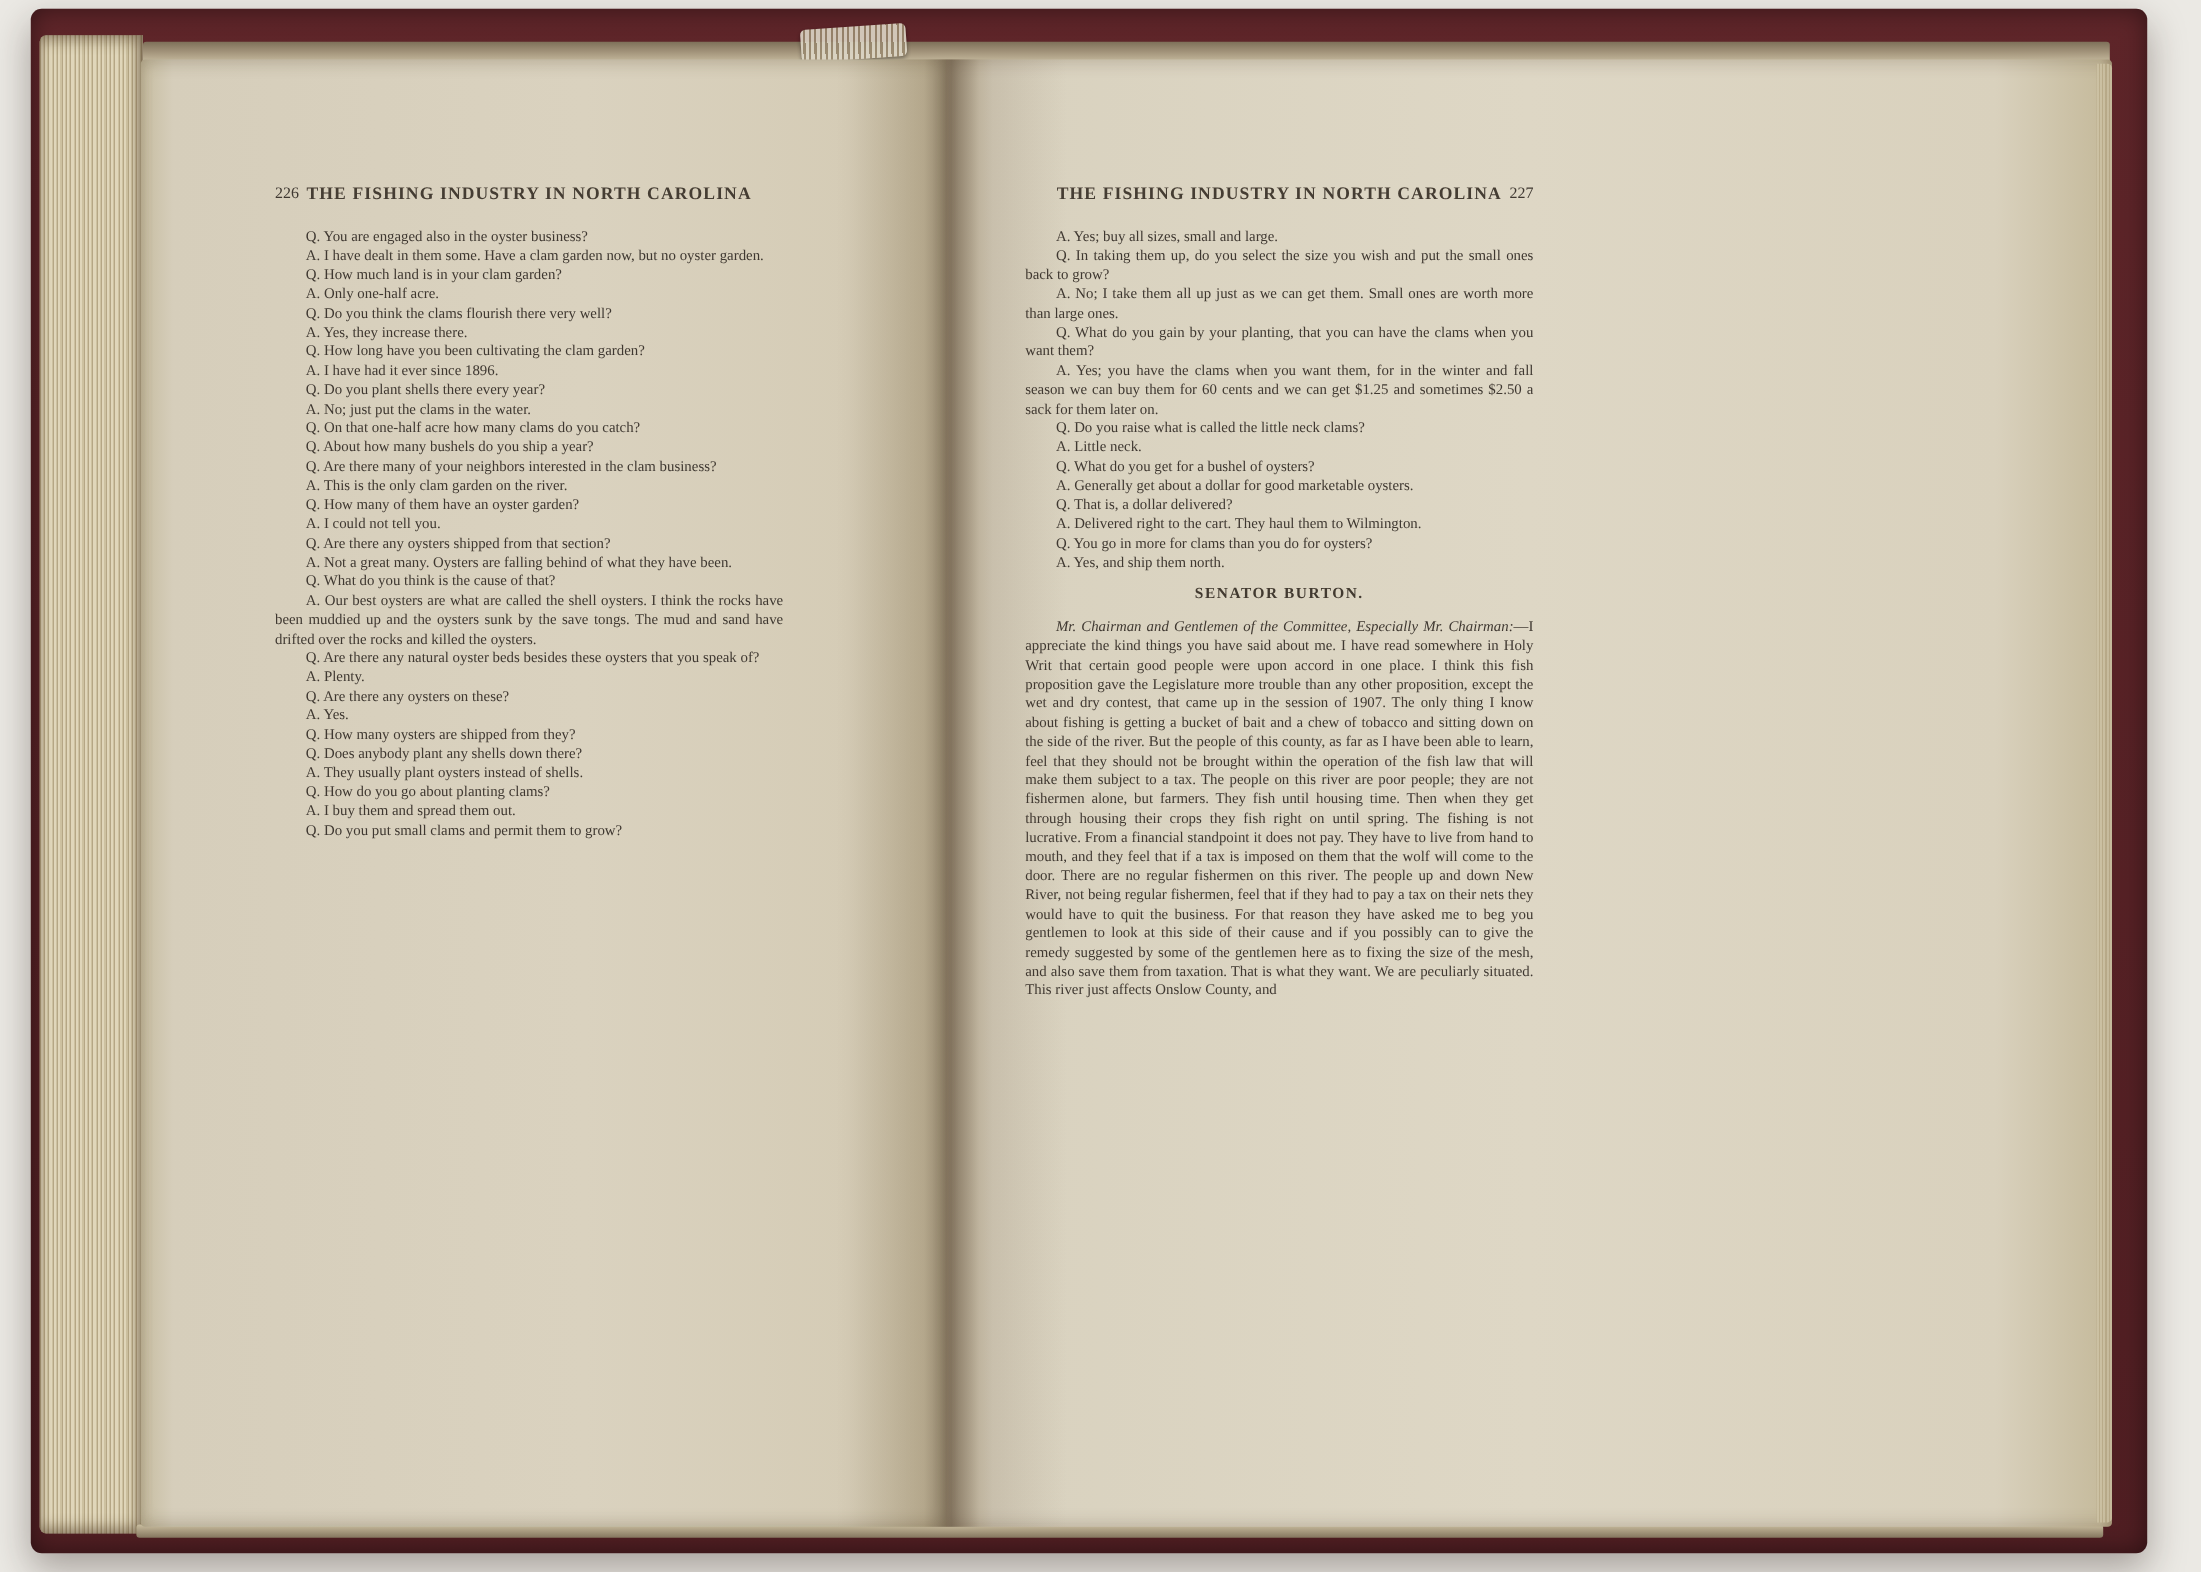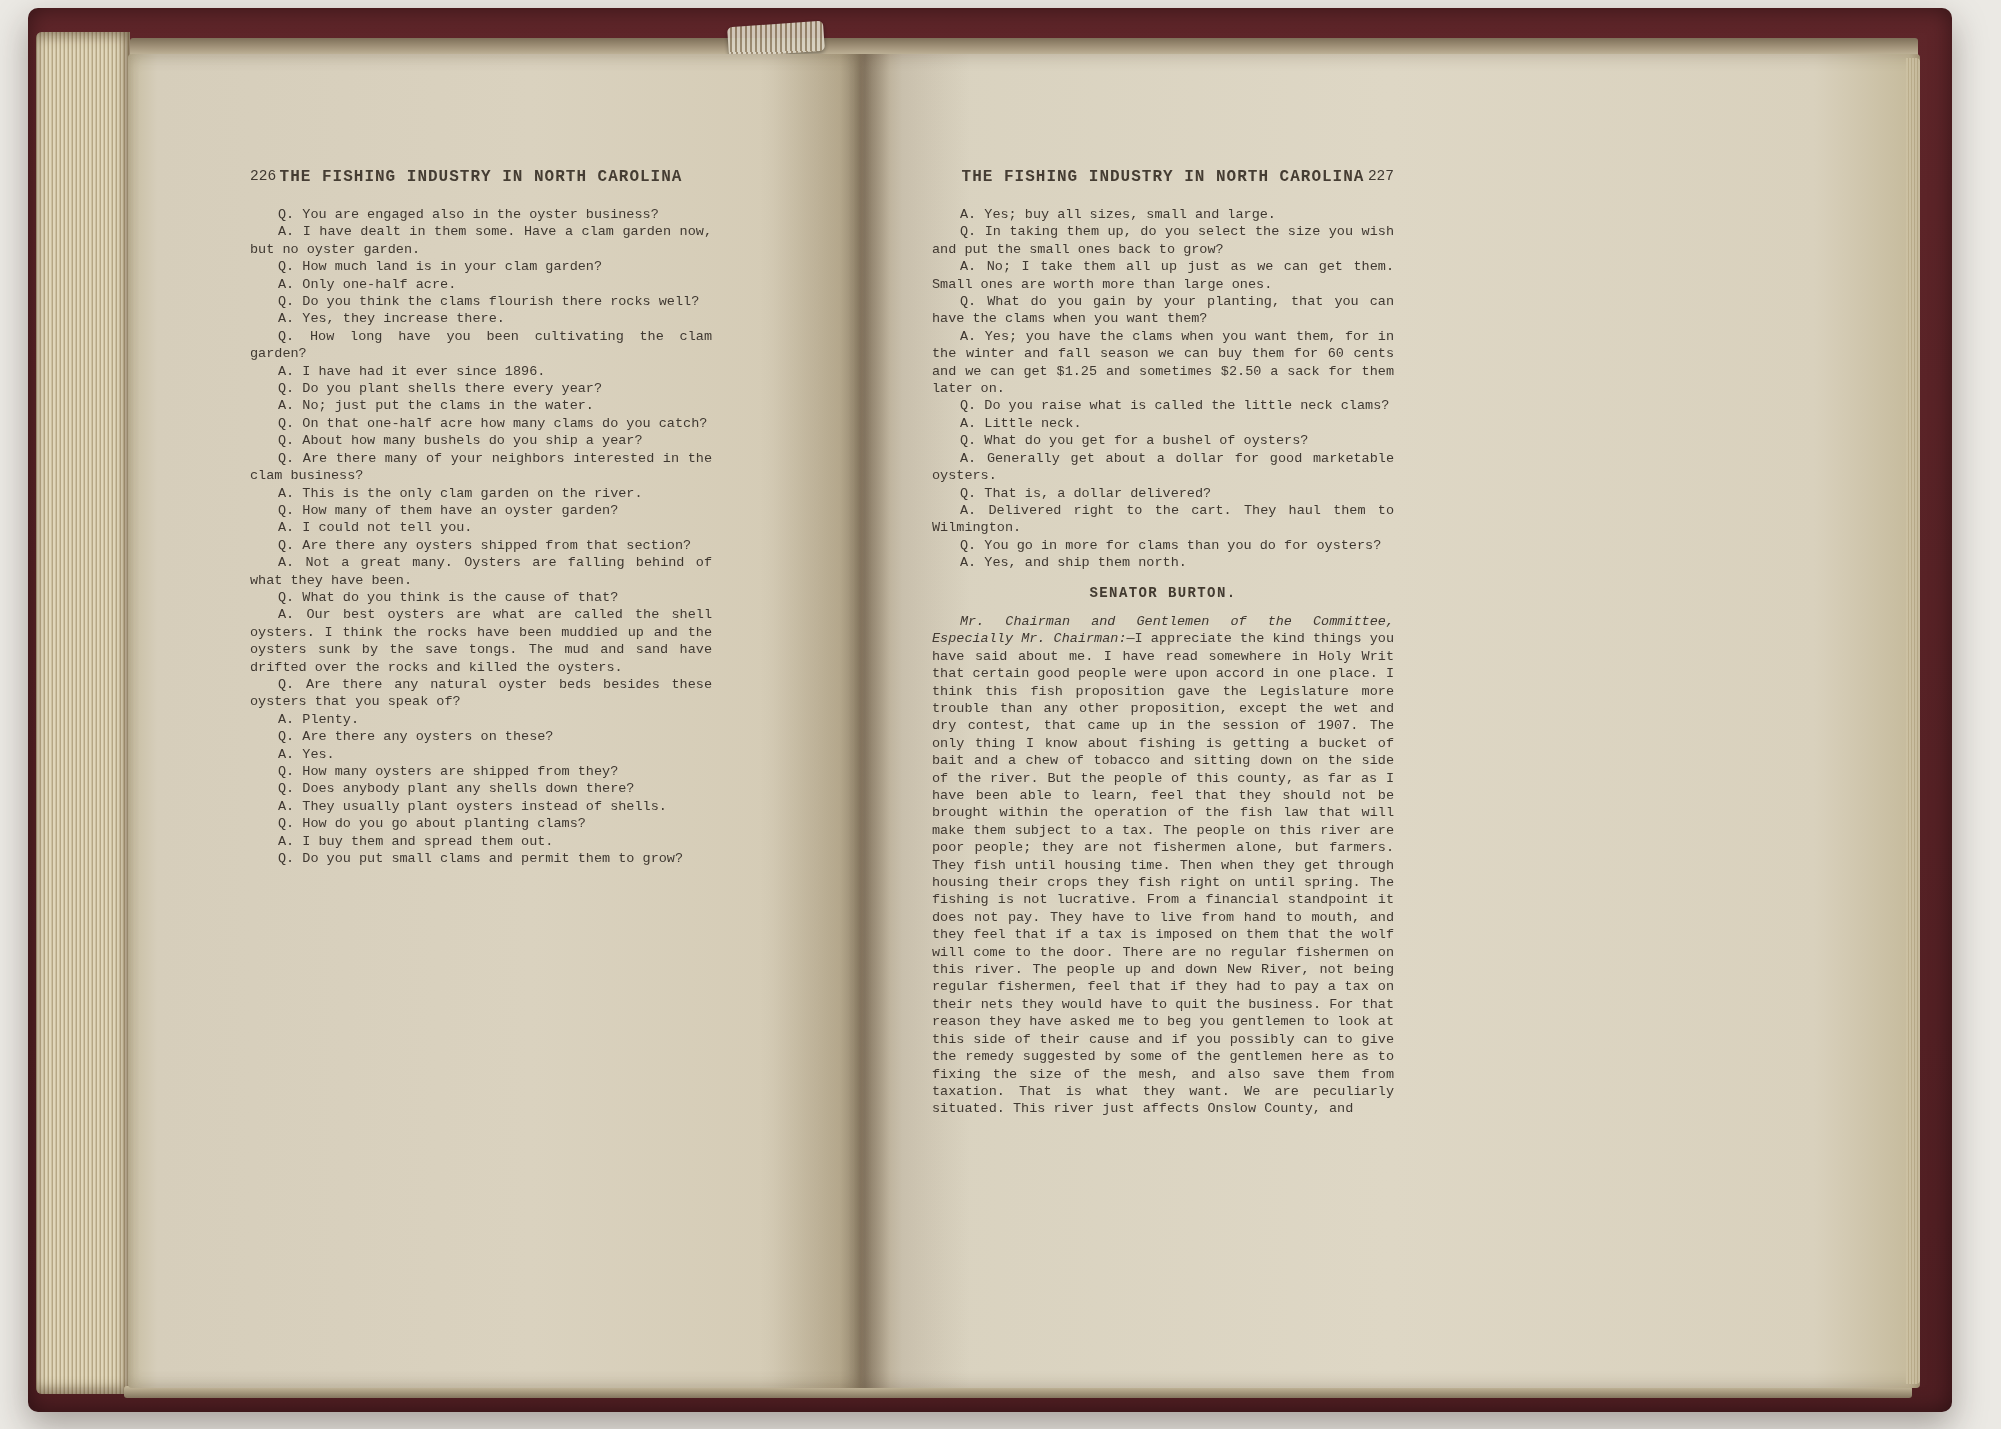--- a/index.html
+++ b/index.html
@@ -47,21 +47,21 @@
   .stitching {
     position:absolute; left:700px; top:16px; width:96px; height:30px;
     background: repeating-linear-gradient(93deg, #ded8c8 0 3px, #9a8a70 3px 5px);
     border-radius:5px; transform: rotate(-4deg);
     box-shadow: 0 2px 4px rgba(0,0,0,0.4);
     opacity:0.9;
   }
 
   
   .spread { position:absolute; left:100px; right:32px; top:46px; bottom:24px; }
-  .page { position:absolute; top:0; bottom:0; color: var(--color-ink,#3f3831); font-family: Liberation Mono, monospace; }
+  .page { position:absolute; top:0; bottom:0; color: var(--color-ink,#3f3831); }
   .page-left {
     left:0; width:732px;
     border-radius:4px 0 0 4px;
     background: linear-gradient(90deg, #c6bca0 0%, #d6cebb 4%, #dad2bf 55%, #d5ccb6 88%, #c3b899 100%);
     box-shadow: inset 0 6px 12px rgba(90,70,45,0.18), inset 0 -6px 12px rgba(90,70,45,0.18);
   }
   .page-right {
     left:732px; right:0;
     border-radius:0 4px 4px 0;
     background: linear-gradient(90deg, #bfb294 0%, #d9d2bf 4%, #ded7c5 50%, #d9d1bd 90%, #c6bb9d 99%, #b2a485 100%);
@@ -128,21 +128,21 @@
         <div class="page-inner">
           <div class="running-head">
             <span class="page-num">226</span>
             <span class="running-title">THE FISHING INDUSTRY IN NORTH CAROLINA</span>
           </div>
           <div class="page-body">
               <p class="para">Q. You are engaged also in the oyster business?</p>
               <p class="para">A. I have dealt in them some. Have a clam garden now, but no oyster garden.</p>
               <p class="para">Q. How much land is in your clam garden?</p>
               <p class="para">A. Only one-half acre.</p>
-              <p class="para">Q. Do you think the clams flourish there rocks well?</p>
+              <p class="para">Q. Do you think the clams flourish there very well?</p>
               <p class="para">A. Yes, they increase there.</p>
               <p class="para">Q. How long have you been cultivating the clam garden?</p>
               <p class="para">A. I have had it ever since 1896.</p>
               <p class="para">Q. Do you plant shells there every year?</p>
               <p class="para">A. No; just put the clams in the water.</p>
               <p class="para">Q. On that one-half acre how many clams do you catch?</p>
               <p class="para">Q. About how many bushels do you ship a year?</p>
               <p class="para">Q. Are there many of your neighbors interested in the clam business?</p>
               <p class="para">A. This is the only clam garden on the river.</p>
               <p class="para">Q. How many of them have an oyster garden?</p>

